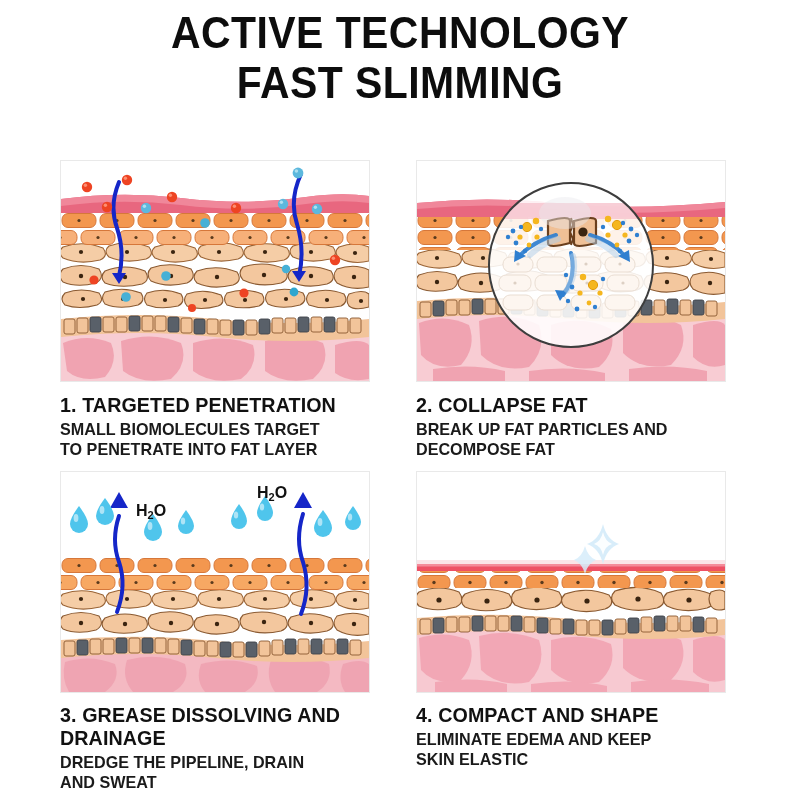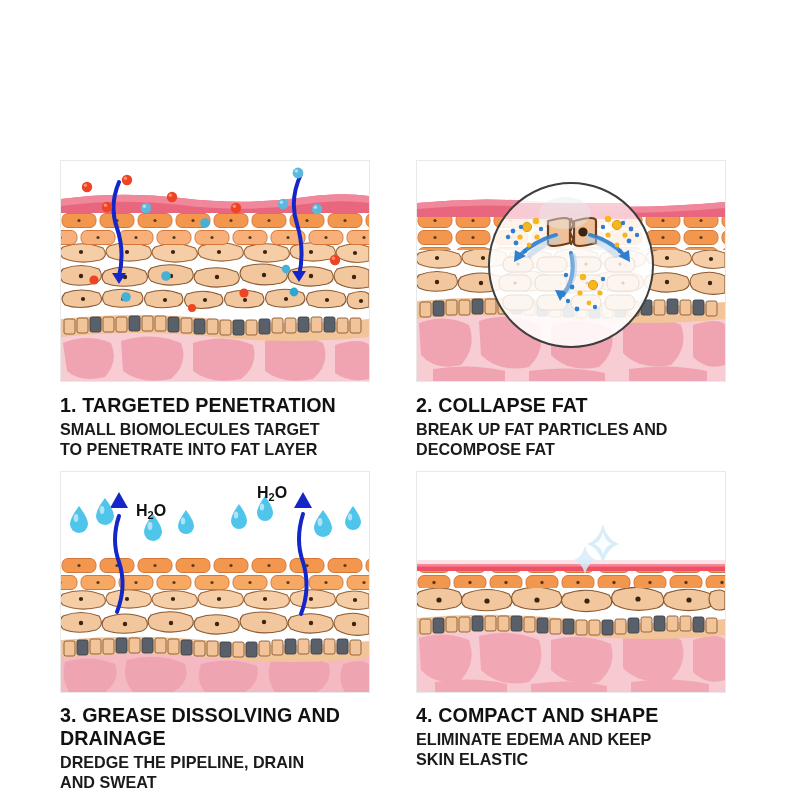--- a/index.html
+++ b/index.html
@@ -85,20 +85,24 @@
     transform: scaleX(0.95);
     transform-origin: left center;
   }
   .row2 .caption-title { margin-top: 10px; }
 </style>
 </head>
 <body>
 
 <div class="page">
 
+  <div class="title-block">
+    <div class="title-line">ACTIVE TECHNOLOGY</div>
+    <div class="title-line">FAST SLIMMING</div>
+  </div>
 
   <div class="grid">
 
     <div class="step">
       <div class="figure">
         <svg width="308" height="220" viewBox="0 0 308 220" xmlns="http://www.w3.org/2000/svg">
           <defs>
             <clipPath id="c1">
                 <rect x="0" y="0" width="308" height="220"></rect>
               </clipPath>

